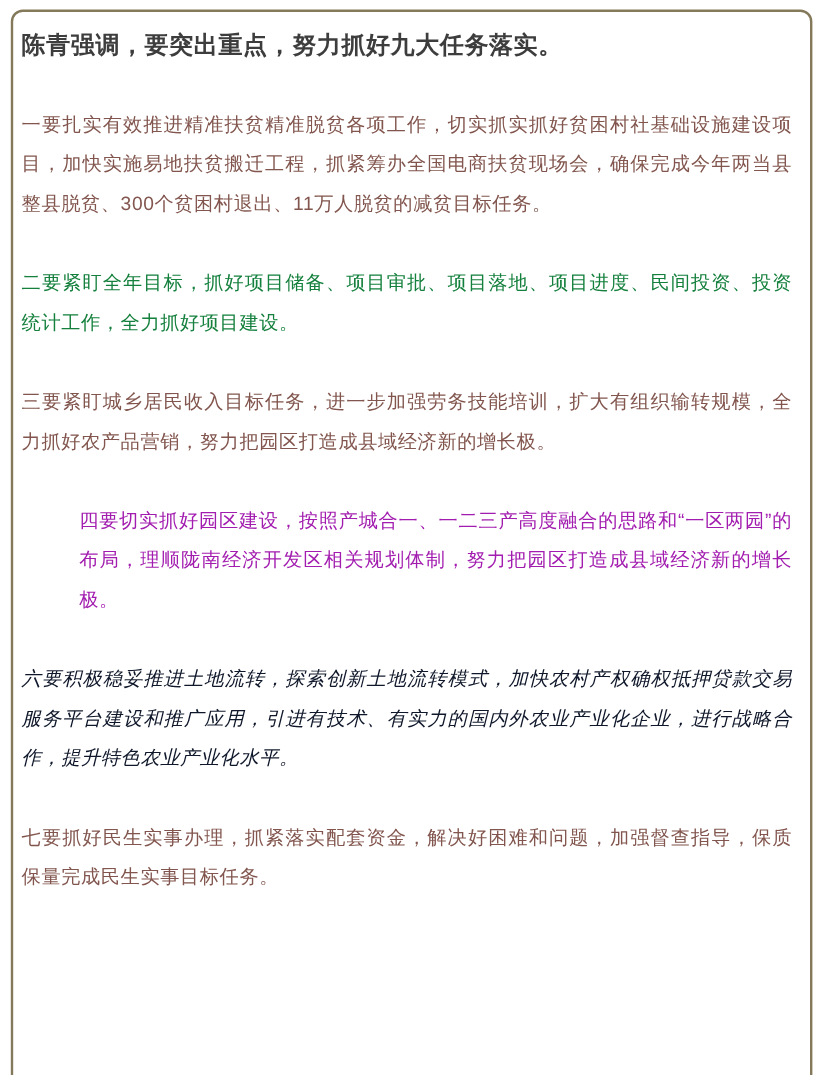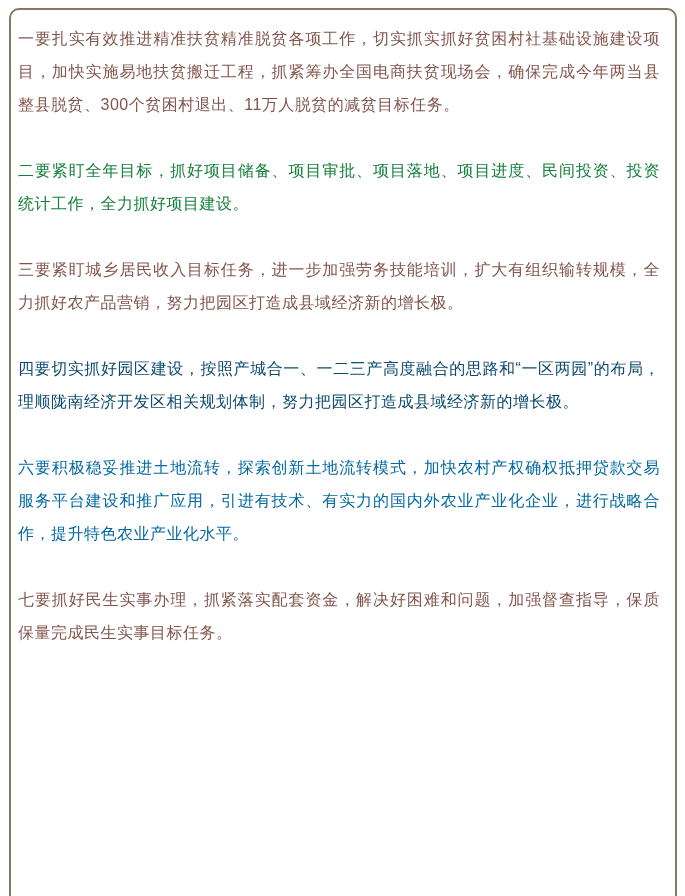--- a/index.html
+++ b/index.html
@@ -37,26 +37,27 @@
     text-align: justify;
     letter-spacing: 0.5px;
   }
   .para.maroon { color: #82564e; }
   .para.blue   { color: #3878b8; }
 </style>
 </head>
 <body>
 
 <div class="content-frame" style="border-color: rgb(132, 121, 91);">
+  <h1 class="article-title" style="color: rgb(61, 61, 61);">陈青强调，要突出重点，努力抓好九大任务落实。</h1>
 
   <p class="para maroon" style="color: rgb(130, 86, 78);">一要扎实有效推进精准扶贫精准脱贫各项工作，切实抓实抓好贫困村社基础设施建设项目，加快实施易地扶贫搬迁工程，抓紧筹办全国电商扶贫现场会，确保完成今年两当县整县脱贫、300个贫困村退出、11万人脱贫的减贫目标任务。</p>
 
   <p class="para blue" style="color: #15803d;">二要紧盯全年目标，抓好项目储备、项目审批、项目落地、项目进度、民间投资、投资统计工作，全力抓好项目建设。</p>
 
   <p class="para maroon" style="color: rgb(130, 86, 78);">三要紧盯城乡居民收入目标任务，进一步加强劳务技能培训，扩大有组织输转规模，全力抓好农产品营销，努力把园区打造成县域经济新的增长极。</p>
 
-  <p class="para blue" style="color: #0c4a6e;">四要切实抓好园区建设，按照产城合一、一二三产高度融合的思路和“一区两园”的布局，理顺陇南经济开发区相关规划体制，努力把园区打造成县域经济新的增长极。</p>
+  <p class="para blue" style="color: #a21caf; margin-left: 48px;">四要切实抓好园区建设，按照产城合一、一二三产高度融合的思路和“一区两园”的布局，理顺陇南经济开发区相关规划体制，努力把园区打造成县域经济新的增长极。</p>
 
 
-  <p class="para blue" style="color: #0369a1;">六要积极稳妥推进土地流转，探索创新土地流转模式，加快农村产权确权抵押贷款交易服务平台建设和推广应用，引进有技术、有实力的国内外农业产业化企业，进行战略合作，提升特色农业产业化水平。</p>
+  <p class="para blue" style="color: #0f172a; font-style: italic;">六要积极稳妥推进土地流转，探索创新土地流转模式，加快农村产权确权抵押贷款交易服务平台建设和推广应用，引进有技术、有实力的国内外农业产业化企业，进行战略合作，提升特色农业产业化水平。</p>
 
   <p class="para maroon" style="color: rgb(130, 86, 78);">七要抓好民生实事办理，抓紧落实配套资金，解决好困难和问题，加强督查指导，保质保量完成民生实事目标任务。</p>
 </div>
 
 </body></html>

